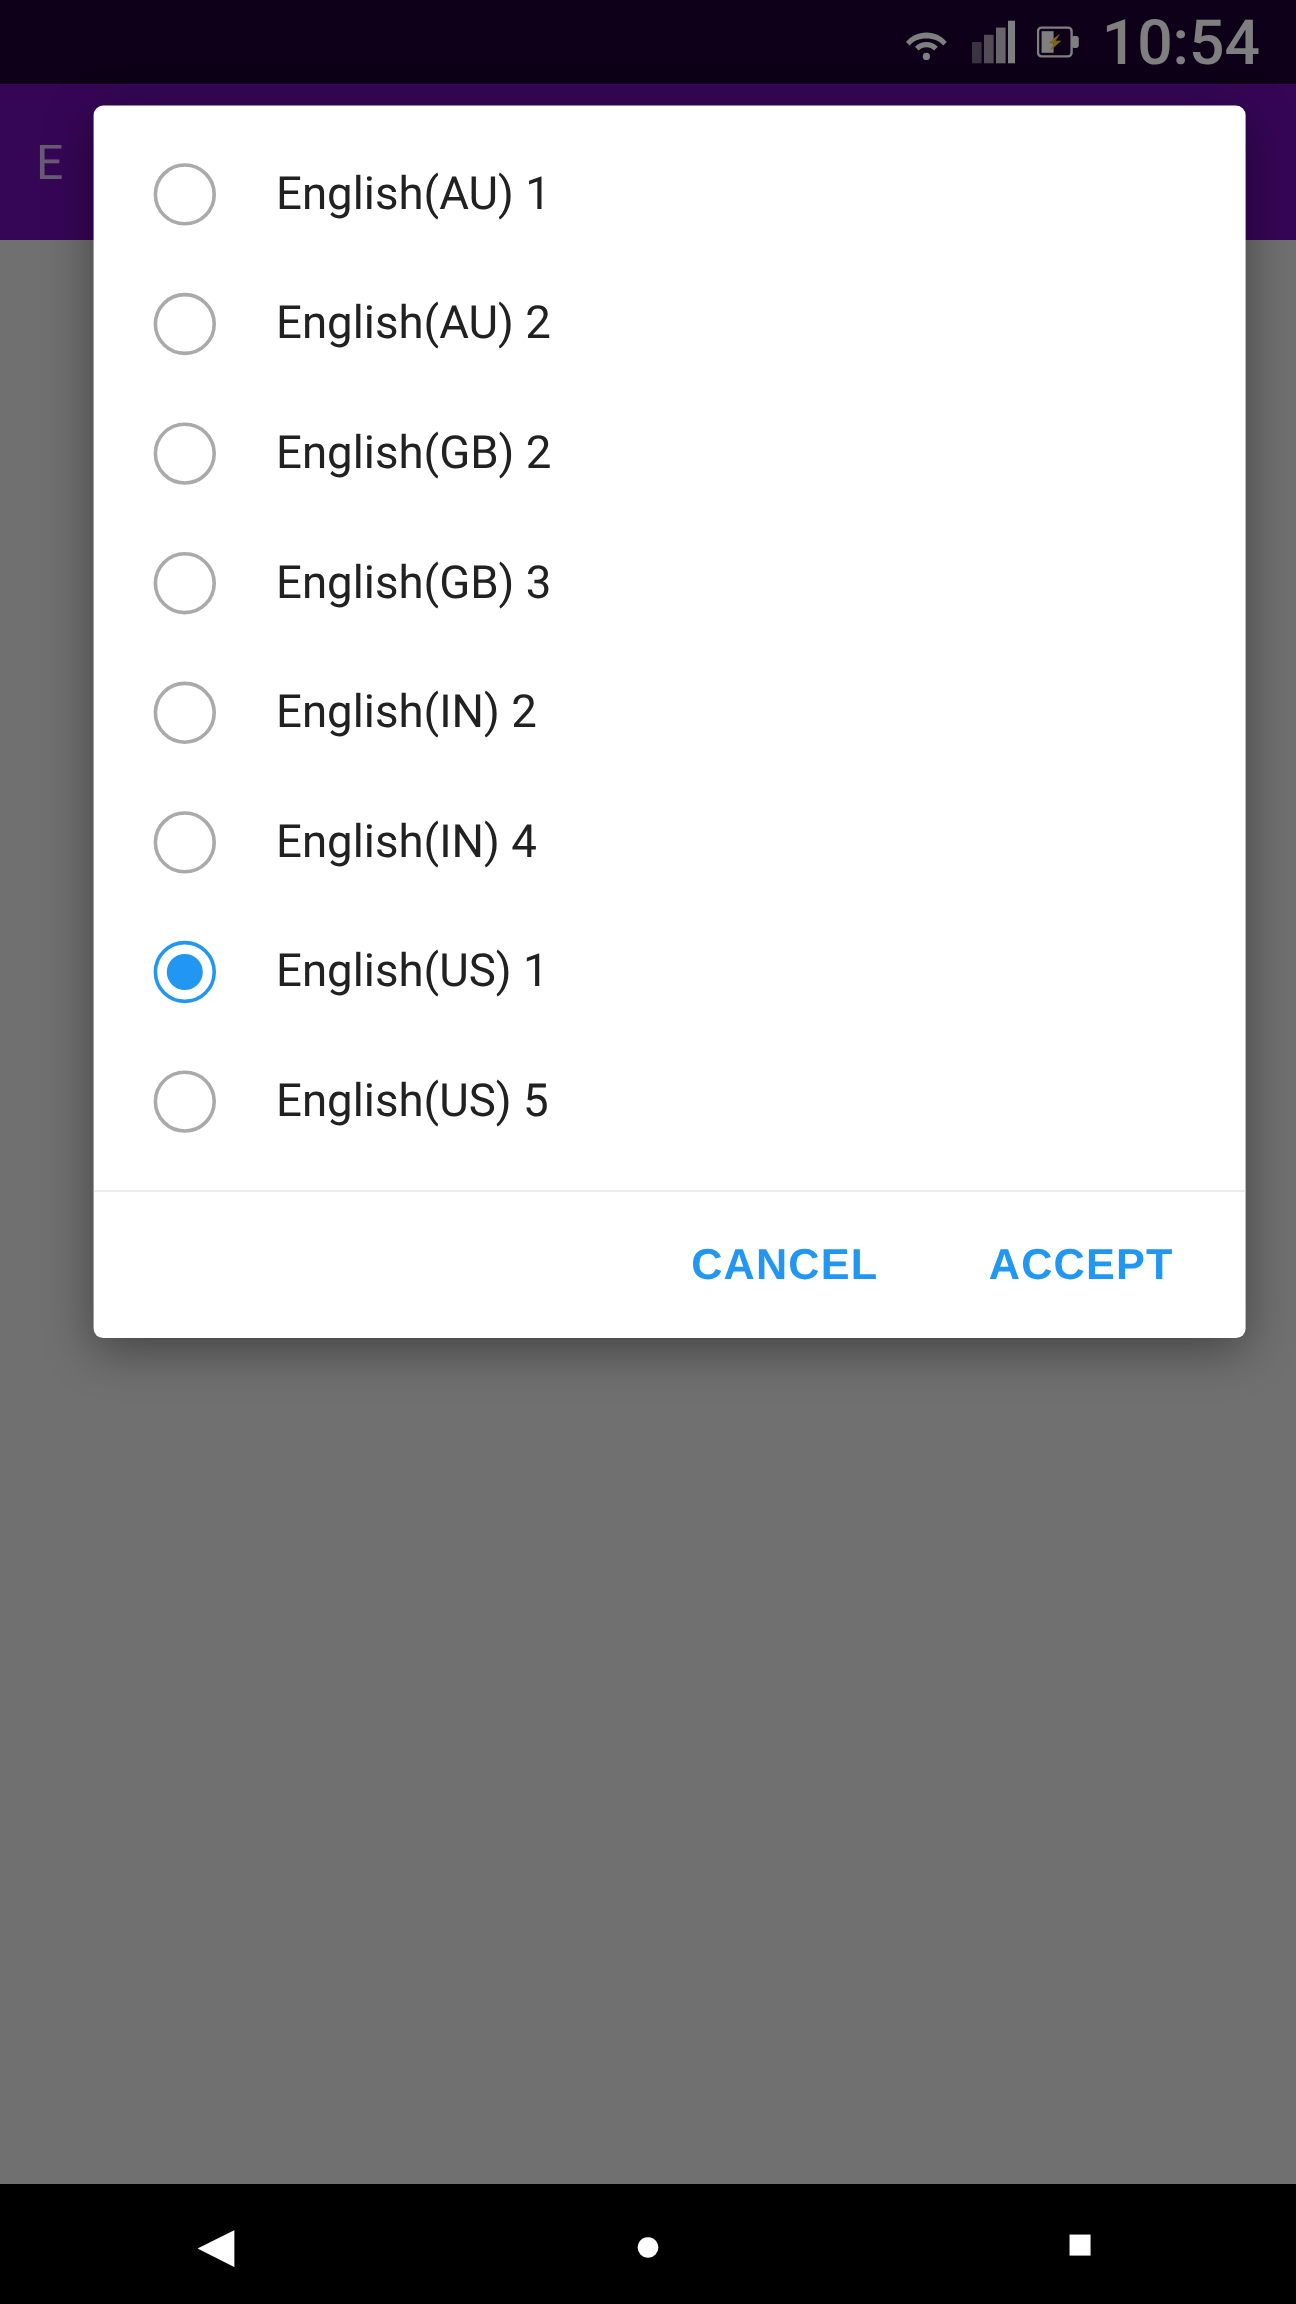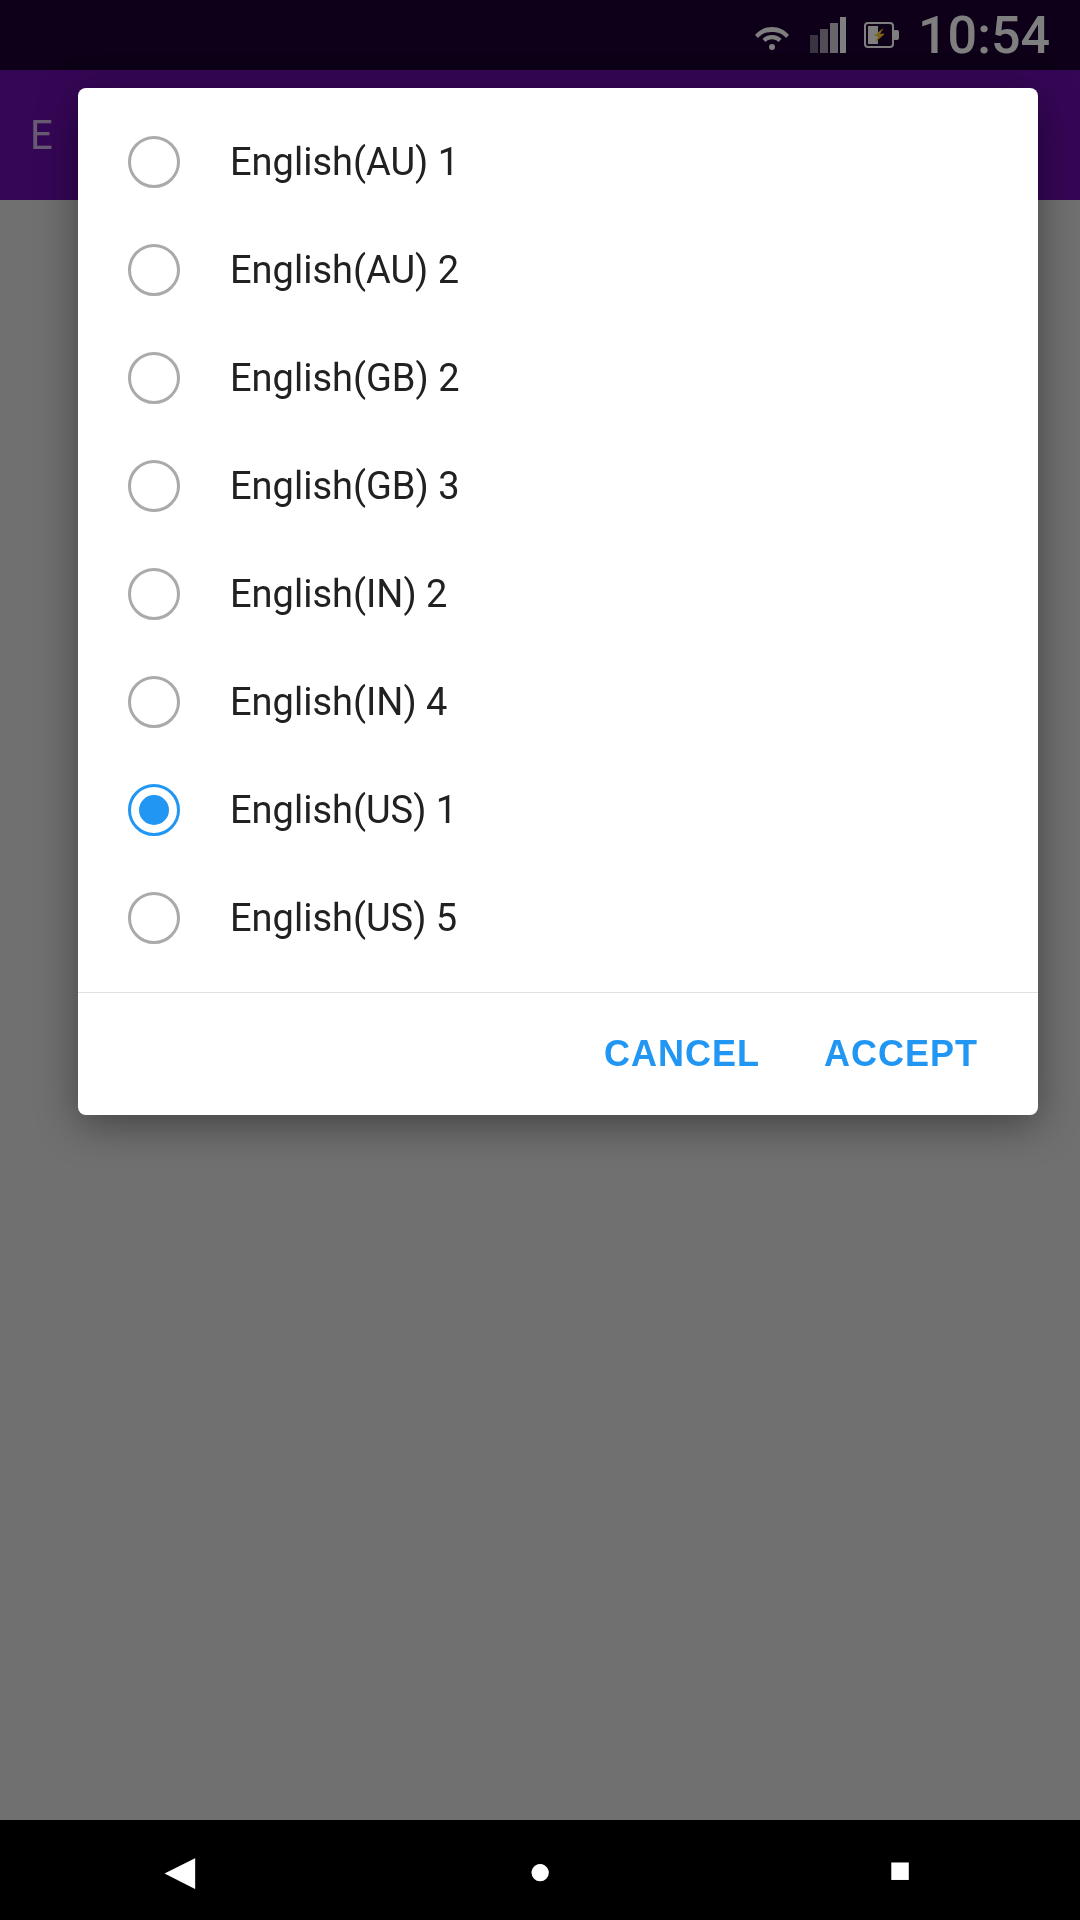--- a/index.html
+++ b/index.html
@@ -165,21 +165,21 @@
     .dialog-divider {
       height: 1px;
       background: #e0e0e0;
       margin: 0;
     }
 
     .dialog-actions {
       display: flex;
       justify-content: flex-end;
       padding: 30px 40px;
-      gap: 24px;
+      gap: 52px;
     }
 
     .dialog-btn {
       font-size: 36px;
       font-weight: 700;
       color: #2196F3;
       background: none;
       border: none;
       cursor: pointer;
       letter-spacing: 1px;

